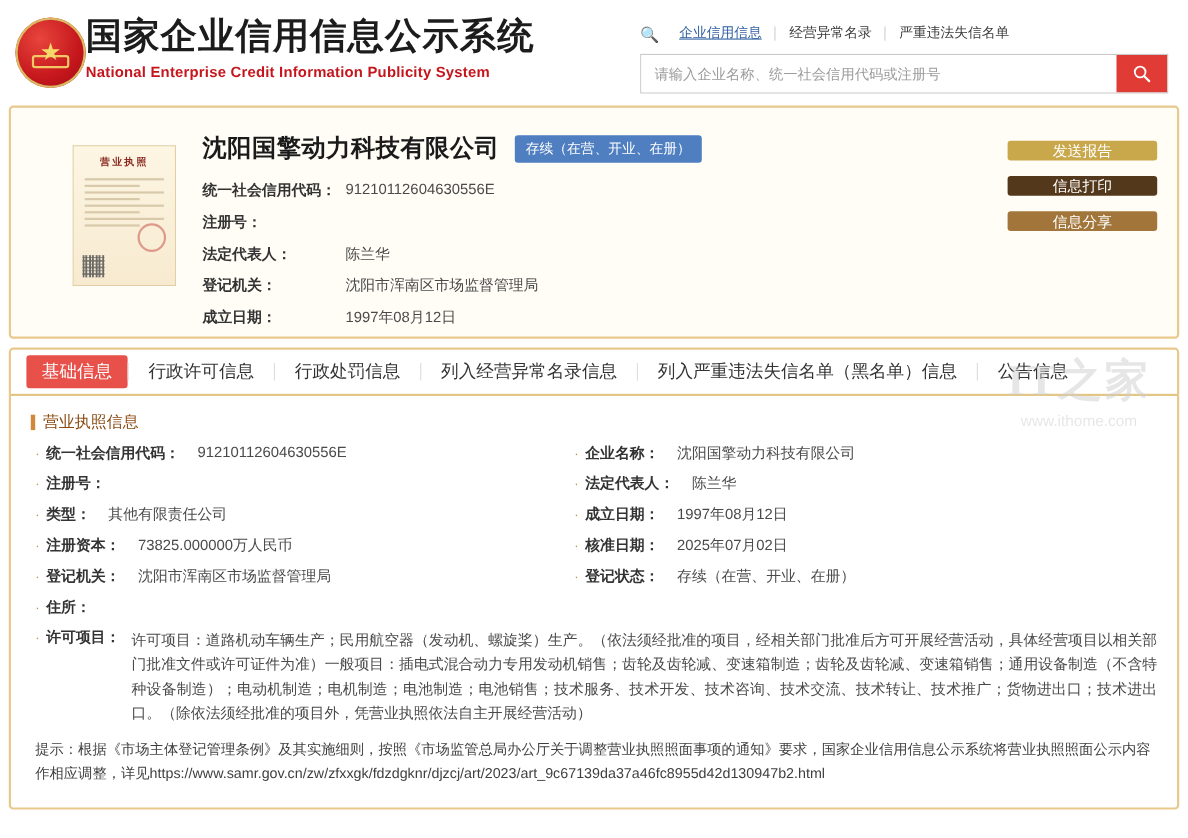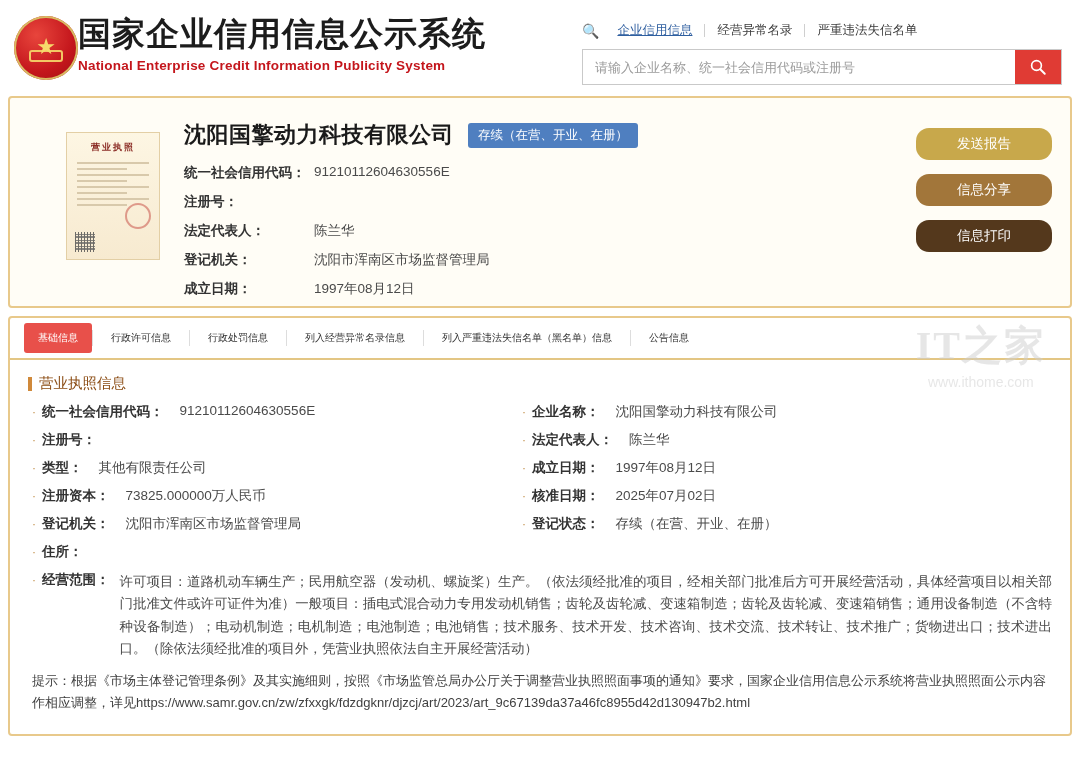--- a/index.html
+++ b/index.html
@@ -193,22 +193,22 @@
 
   .card-actions {
     width: 140px;
     padding-top: 14px;
     display: flex;
     flex-direction: column;
     gap: 14px;
     align-items: flex-end;
   }
   .act {
-    width: 136px; height: 32px;
-    border: 0; border-radius: 13px;
+    width: 136px; height: 18px;
+    border: 0; border-radius: 3px;
     color: #fff; font-size: 13.5px;
     cursor: pointer;
     font-family: "Liberation Sans", sans-serif;
   }
   .act.gold { background: #c8a84b; }
   .act.brown { background: #a2763a; }
   .act.dark { background: #54381c; }
 
   
   .panel {
@@ -222,21 +222,21 @@
   }
   .tabs {
     display: flex;
     align-items: stretch;
     height: 42px;
     border-bottom: 2px solid #e3c684;
     padding-left: 14px;
   }
   .tab {
     display: flex; align-items: center;
-    font-size: 10px;
+    font-size: 16px;
     color: #333;
     padding: 0 18px;
     cursor: pointer;
     white-space: nowrap;
   }
   .tab.active {
     background: #e8504a;
     color: #fff;
     border-radius: 3px;
     margin: 5px 0;
@@ -366,22 +366,22 @@
       <span class="v">沈阳市浑南区市场监督管理局</span>
     </div>
     <div class="kv">
       <span class="k">成立日期：</span>
       <span class="v">1997年08月12日</span>
     </div>
   </div>
 
   <div class="card-actions">
     <button class="act gold">发送报告</button>
+    <button class="act dark">信息打印</button>
     <button class="act brown">信息分享</button>
-    <button class="act dark">信息打印</button>
   </div>
 </div>
 
 <div class="panel">
   <div class="tabs">
     <div class="tab active">基础信息</div>
     <div class="tab-sep"></div>
     <div class="tab">行政许可信息</div>
     <div class="tab-sep"></div>
     <div class="tab">行政处罚信息</div>
@@ -472,20 +472,20 @@
     <div class="row full">
       <div class="cell">
         <span class="dot">·</span>
         <span class="lbl">住所：</span>
       </div>
     </div>
 
     <div class="row full">
       <div class="cell">
         <span class="dot">·</span>
-        <span class="lbl">经营范围：</span>
+        <span class="lbl">许可项目：</span>
         <span class="scope-val">许可项目：道路机动车辆生产；民用航空器（发动机、螺旋桨）生产。（依法须经批准的项目，经相关部门批准后方可开展经营活动，具体经营项目以相关部门批准文件或许可证件为准）一般项目：插电式混合动力专用发动机销售；齿轮及齿轮减、变速箱制造；齿轮及齿轮减、变速箱销售；通用设备制造（不含特种设备制造）；电动机制造；电机制造；电池制造；电池销售；技术服务、技术开发、技术咨询、技术交流、技术转让、技术推广；货物进出口；技术进出口。（除依法须经批准的项目外，凭营业执照依法自主开展经营活动）</span>
       </div>
     </div>
   </div>
 
   <div class="note">提示：根据《市场主体登记管理条例》及其实施细则，按照《市场监管总局办公厅关于调整营业执照照面事项的通知》要求，国家企业信用信息公示系统将营业执照照面公示内容作相应调整，详见https://www.samr.gov.cn/zw/zfxxgk/fdzdgknr/djzcj/art/2023/art_9c67139da37a46fc8955d42d130947b2.html</div>
 </div>
 
 </body></html>

